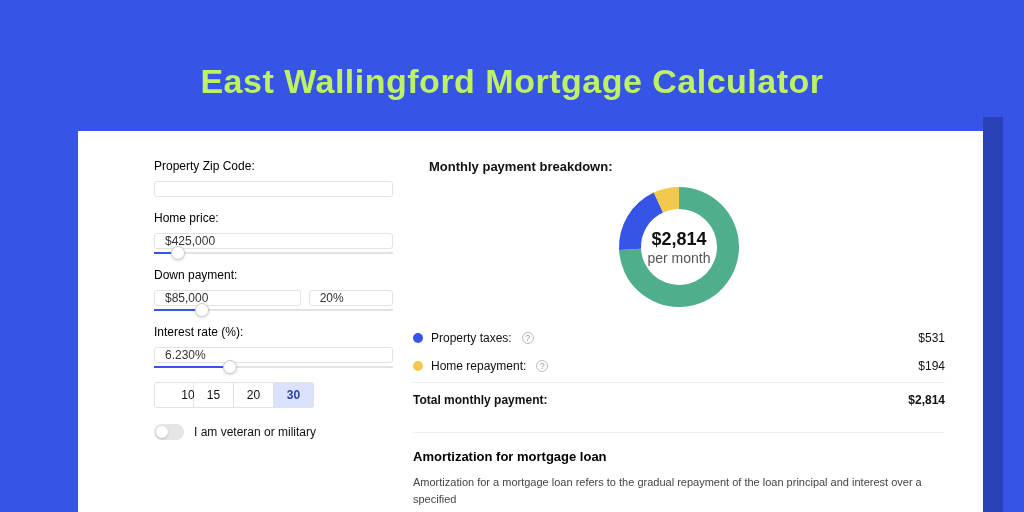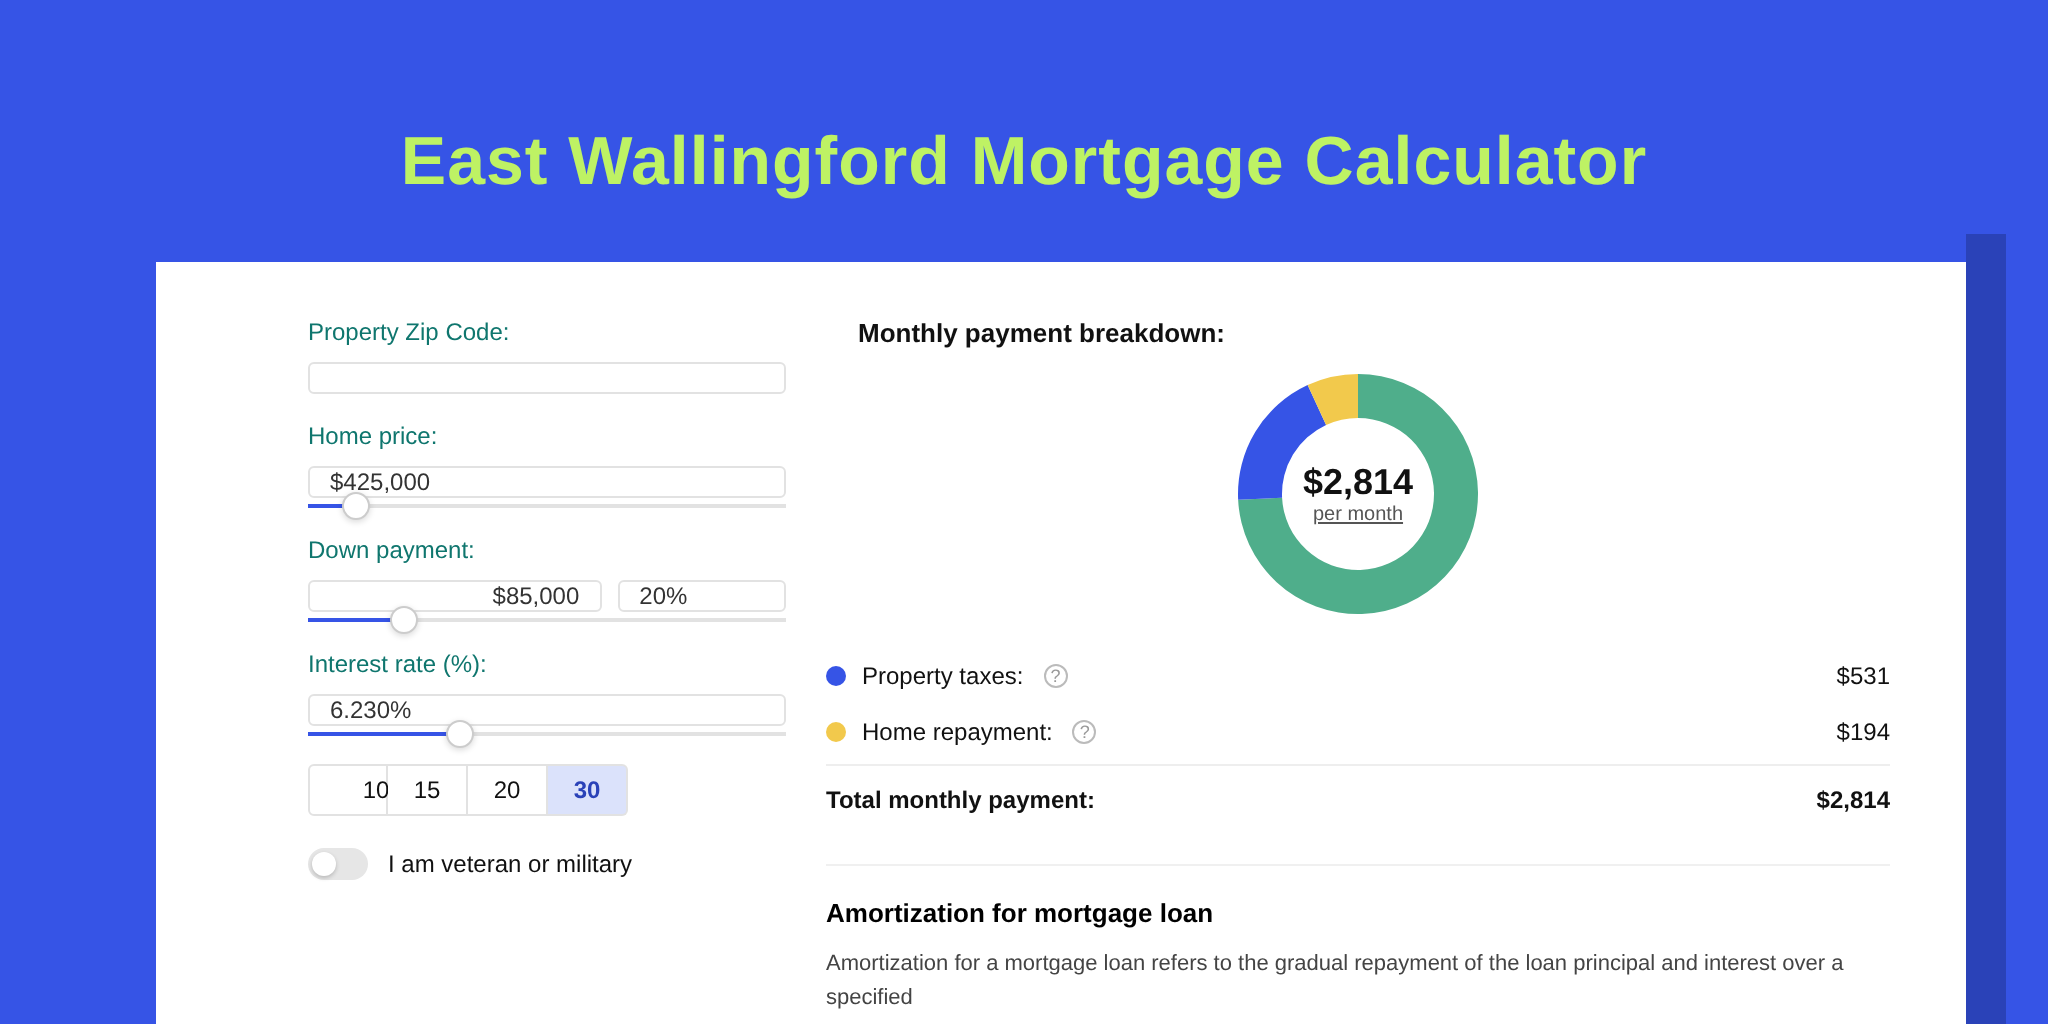--- a/index.html
+++ b/index.html
@@ -4,44 +4,44 @@
 <style>
   * { box-sizing: border-box; margin: 0; padding: 0; }
   html, body { width: 1024px; height: 512px; overflow: hidden; font-family: Arial, Helvetica, sans-serif; }
   .bg { width: 1024px; height: 512px; background: #3654e6; position: relative; }
   .shadow-bar { position: absolute; top: 117px; right: 21px; width: 20px; height: 395px; background: #2a42b8; }
   h1.title { color: #bef264; font-weight: 700; text-align: center; font-size: 34px; padding-top: 62px; letter-spacing: 0.5px; }
   .card { position: absolute; top: 131px; left: 78px; width: 905px; height: 381px; background: #fff; overflow: hidden; }
   .inner { display: flex; padding: 28px 0 0 0; }
   .left { width: 335px; padding: 0 20px 0 76px; font-size: 12px; color: #111; }
   .right { flex: 1; padding: 0 38px 0 0; }
-  .lbl { font-size: 12px; color: #0f766e; margin-bottom: 8px; }
+  .lbl { font-size: 12px; color: #000000; margin-bottom: 8px; }
   .field { width: 100%; height: 16px; border: 1px solid #e2e2e2; border-radius: 3px; padding: 0 10px; font-size: 12px; color: #333; background:#fff; }
   .row { margin-bottom: 14px; position: relative; }
   .dp-row { display: flex; gap: 8px; }
-  .dp-row .field:first-child { flex: 2; text-align: right; }
+  .dp-row .field:first-child { flex: 2; }
   .dp-row .field:last-child { flex: 1; }
   .slider-track { position: relative; height: 2px; background: #e2e2e2; margin-top: 3px; }
   .slider-fill { position: absolute; left:0; top:0; height: 2px; background: #3654e6; }
   .slider-thumb { position: absolute; top: -6px; width: 14px; height: 14px; background: #fff; border: 1px solid #ccc; border-radius: 50%; box-shadow: 0 1px 3px rgba(0,0,0,0.15); }
   .period-btns { display: flex; gap: 0; }
   .pbtn { width: 40px; height: 26px; border: 1px solid #e2e2e2; background: #fff; font-size: 12px; color:#111; display:flex; align-items:center; justify-content:center; cursor:pointer; }
   .pbtn + .pbtn { border-left: none; }
   .pbtn.active { background: #dbe2fb; color: #2a42b8; font-weight: 600; }
   .pbtn:first-child { border-radius: 3px 0 0 3px; padding-left: 28px; }
   .pbtn:last-child { border-radius: 0 3px 3px 0; }
   .toggle-row { display: flex; align-items: center; gap: 10px; margin-top: 16px; }
   .toggle { width: 30px; height: 16px; background: #e6e6e6; border-radius: 9px; position: relative; }
   .toggle::after { content:""; position:absolute; left:2px; top:2px; width:12px; height:12px; background:#fff; border-radius:50%; box-shadow:0 1px 2px rgba(0,0,0,0.2); }
   .sec-title { font-size: 13px; font-weight: 700; color:#111; margin-bottom: 10px; padding-left: 16px; }
   .donut-wrap { display:flex; justify-content:center; margin: 4px 0 14px 0; }
   .donut { position: relative; width: 126px; height: 126px; }
   .donut-center { position:absolute; inset:0; display:flex; flex-direction:column; align-items:center; justify-content:center; }
   .donut-val { font-size: 18px; font-weight:700; color:#111; }
-  .donut-sub { font-size: 10px; color:#555;text-decoration:underline; }
+  .donut-sub { font-size: 14px; color:#555; }
   .legend { margin-top: 6px; }
   .lrow { display:flex; align-items:center; justify-content:space-between; padding: 7px 0; font-size: 12px; color:#111; }
   .lrow.total { border-top: 1px solid #eee; font-weight:700; padding-top: 10px; margin-top: 2px;}
   .lleft { display:flex; align-items:center; gap:8px; }
   .dot { width:10px; height:10px; border-radius:50%; display:inline-block; }
   .info { width:12px; height:12px; border:1px solid #bbb; border-radius:50%; font-size:9px; color:#999; display:inline-flex; align-items:center; justify-content:center; margin-left:2px; }
   .amort { margin-top: 18px; border-top: 1px solid #f0f0f0; padding-top: 16px;}
   .amort-title { font-size: 13px; font-weight:700; margin-bottom: 10px; }
   .amort-text { font-size: 11px; color:#444; line-height: 1.5; }
 </style>

